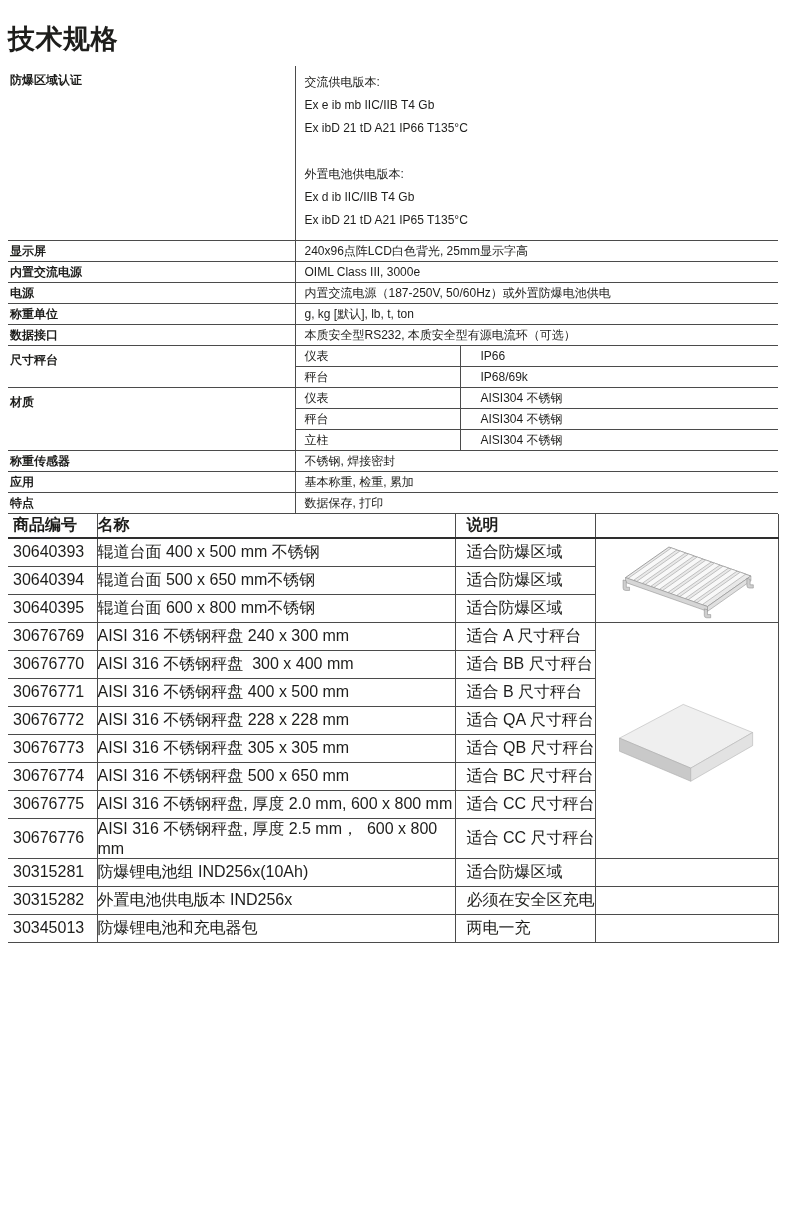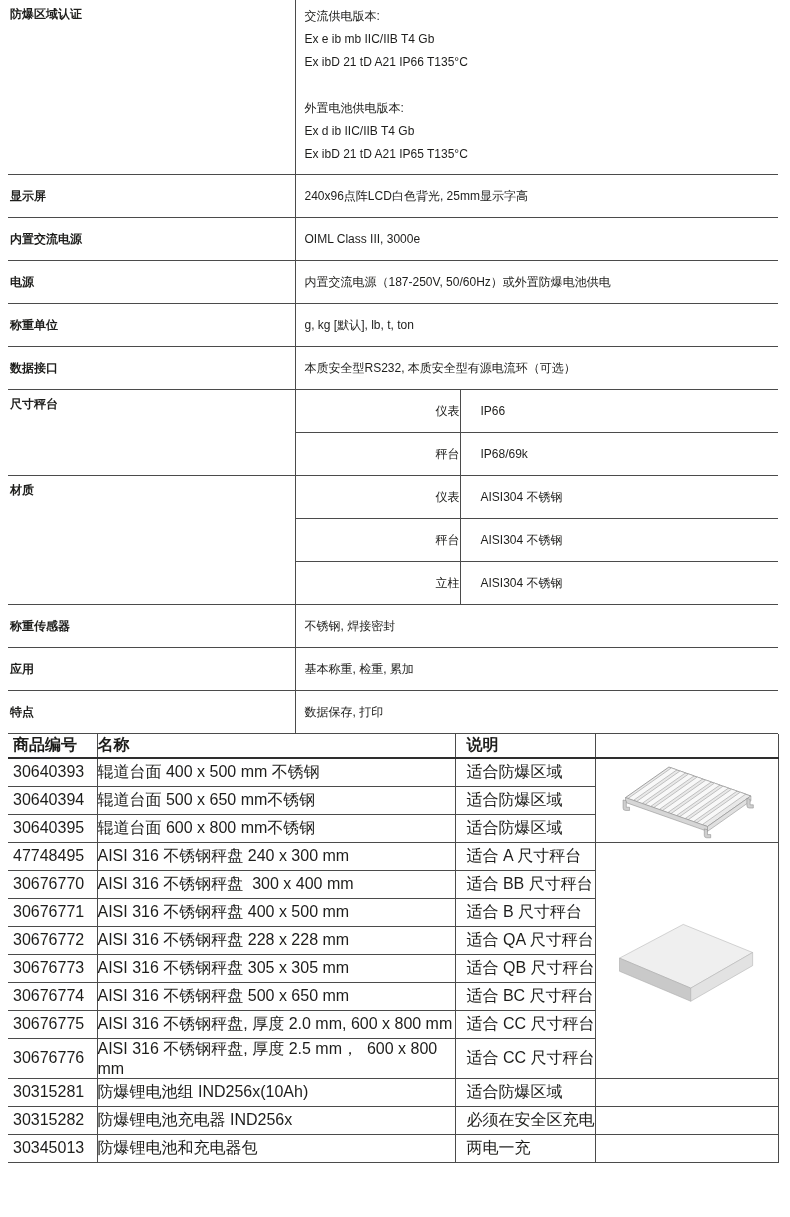--- a/index.html
+++ b/index.html
@@ -24,33 +24,33 @@
   }
 
   
   table.tech {
     margin-left:8px;
     width:770px;
     border-collapse:collapse;
     table-layout:fixed;
     font-size:12px;
   }
-  table.tech tr { height:43px; }
+  table.tech tr { height:21px; }
   table.tech tr.tall { height:auto; }
   table.tech td { border-bottom:1.5px solid #4b4b4b; vertical-align:middle; }
   td.t-label  { font-weight:bold; padding-left:2px; }
   td.t-label.top { vertical-align:top; padding-top:6px; }
   td.t-value  { border-left:1.5px solid #4b4b4b; padding-left:9px;margin-left:25px; }
   td.t-value.multiline {
     vertical-align:top;
     white-space:pre-line;
     line-height:23px;
     padding-top:5px; padding-bottom:8px;
   }
-  td.t-subname  { border-left:1.5px solid #4b4b4b; padding-left:9px;text-align:right; }
+  td.t-subname  { border-left:1.5px solid #4b4b4b; padding-left:9px; }
   td.t-subvalue { border-left:1.5px solid #4b4b4b; padding-left:20px; }
 
   
   table.acc {
     margin-left:8px;
     width:770px;
     border-collapse:collapse;
     table-layout:fixed;
     font-size:16px;
   }
@@ -66,20 +66,21 @@
   .c-desc { padding-left:11px; border-left:1.5px solid #4b4b4b; }
   .c-img  { border-left:1.5px solid #4b4b4b; border-right:1.5px solid #4b4b4b;
             text-align:center; vertical-align:middle; padding:0; }
   .c-img .imgwrap { display:flex; align-items:center; justify-content:center; width:100%; }
 </style>
 </head>
 <body>
 
 <div class="page">
 
+  <h1 class="page-title">技术规格</h1>
 
   <table class="tech">
     <colgroup>
         <col style="width:287px">
         <col style="width:165px">
         <col style="width:318px">
       </colgroup>
     <tbody>
       <tr class="tall">
         <td class="t-label top">防爆区域认证</td>
@@ -203,21 +204,21 @@
         <td class="c-id">30640394</td>
         <td class="c-name">辊道台面 500 x 650 mm不锈钢</td>
         <td class="c-desc">适合防爆区域</td>
       </tr>
       <tr>
         <td class="c-id">30640395</td>
         <td class="c-name">辊道台面 600 x 800 mm不锈钢</td>
         <td class="c-desc">适合防爆区域</td>
       </tr>
       <tr>
-        <td class="c-id">47748495</td>
+        <td class="c-id">30676769</td>
         <td class="c-name">AISI 316 不锈钢秤盘 240 x 300 mm</td>
         <td class="c-desc">适合 A 尺寸秤台</td>
         <td class="c-img" rowspan="8">
           <div class="imgwrap">
             <svg width="150" height="90" viewBox="0 0 160 96">
               <polygon points="8,46 76,10 150,40 84,78" fill="#efefef" stroke="#b2b2b2" stroke-width="0.6"></polygon>
               <polygon points="8,46 8,60 84,92 84,78" fill="#c9c9c9" stroke="#a8a8a8" stroke-width="0.6"></polygon>
               <polygon points="84,78 84,92 150,54 150,40" fill="#e2e2e2" stroke="#b2b2b2" stroke-width="0.6"></polygon>
             </svg>
           </div>
@@ -259,21 +260,21 @@
         <td class="c-desc">适合 CC 尺寸秤台</td>
       </tr>
       <tr>
         <td class="c-id">30315281</td>
         <td class="c-name">防爆锂电池组 IND256x(10Ah)</td>
         <td class="c-desc">适合防爆区域</td>
         <td class="c-img"></td>
       </tr>
       <tr>
         <td class="c-id">30315282</td>
-        <td class="c-name">防爆锂电池充电器 IND256x</td>
+        <td class="c-name">外置电池供电版本 IND256x</td>
         <td class="c-desc">必须在安全区充电</td>
         <td class="c-img"></td>
       </tr>
       <tr>
         <td class="c-id">30345013</td>
         <td class="c-name">防爆锂电池和充电器包</td>
         <td class="c-desc">两电一充</td>
         <td class="c-img"></td>
       </tr>
     </tbody>

